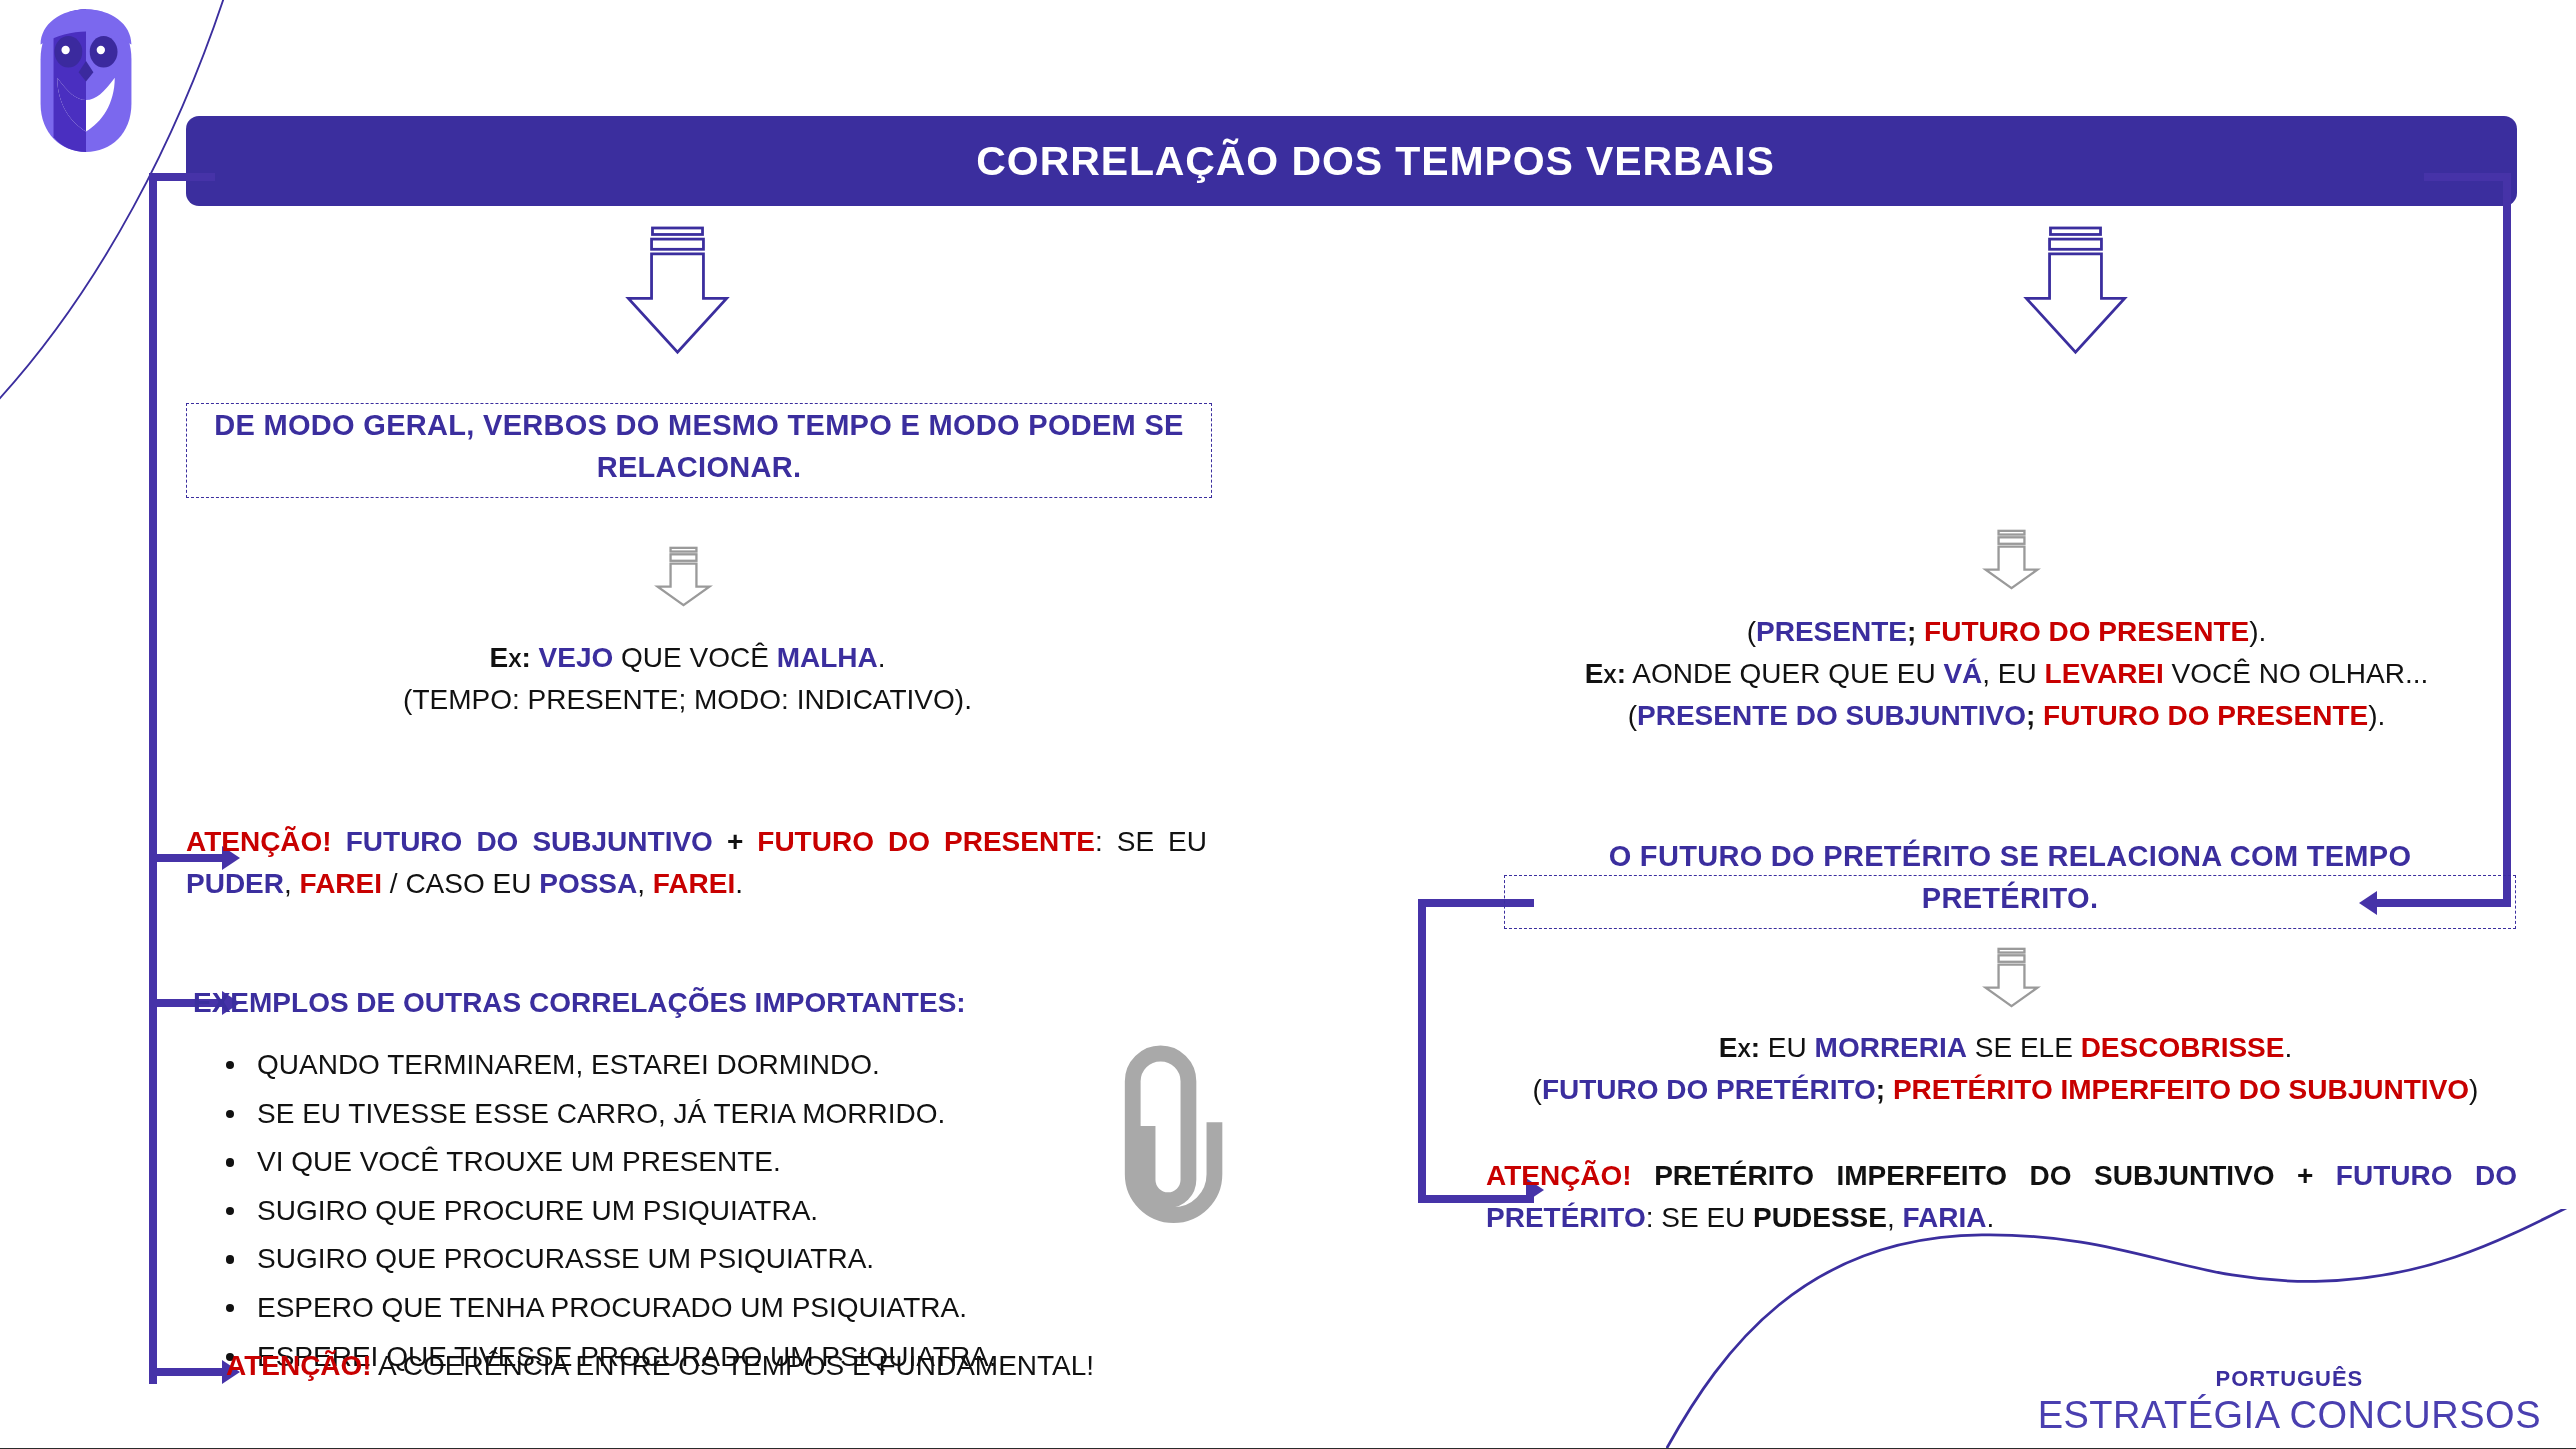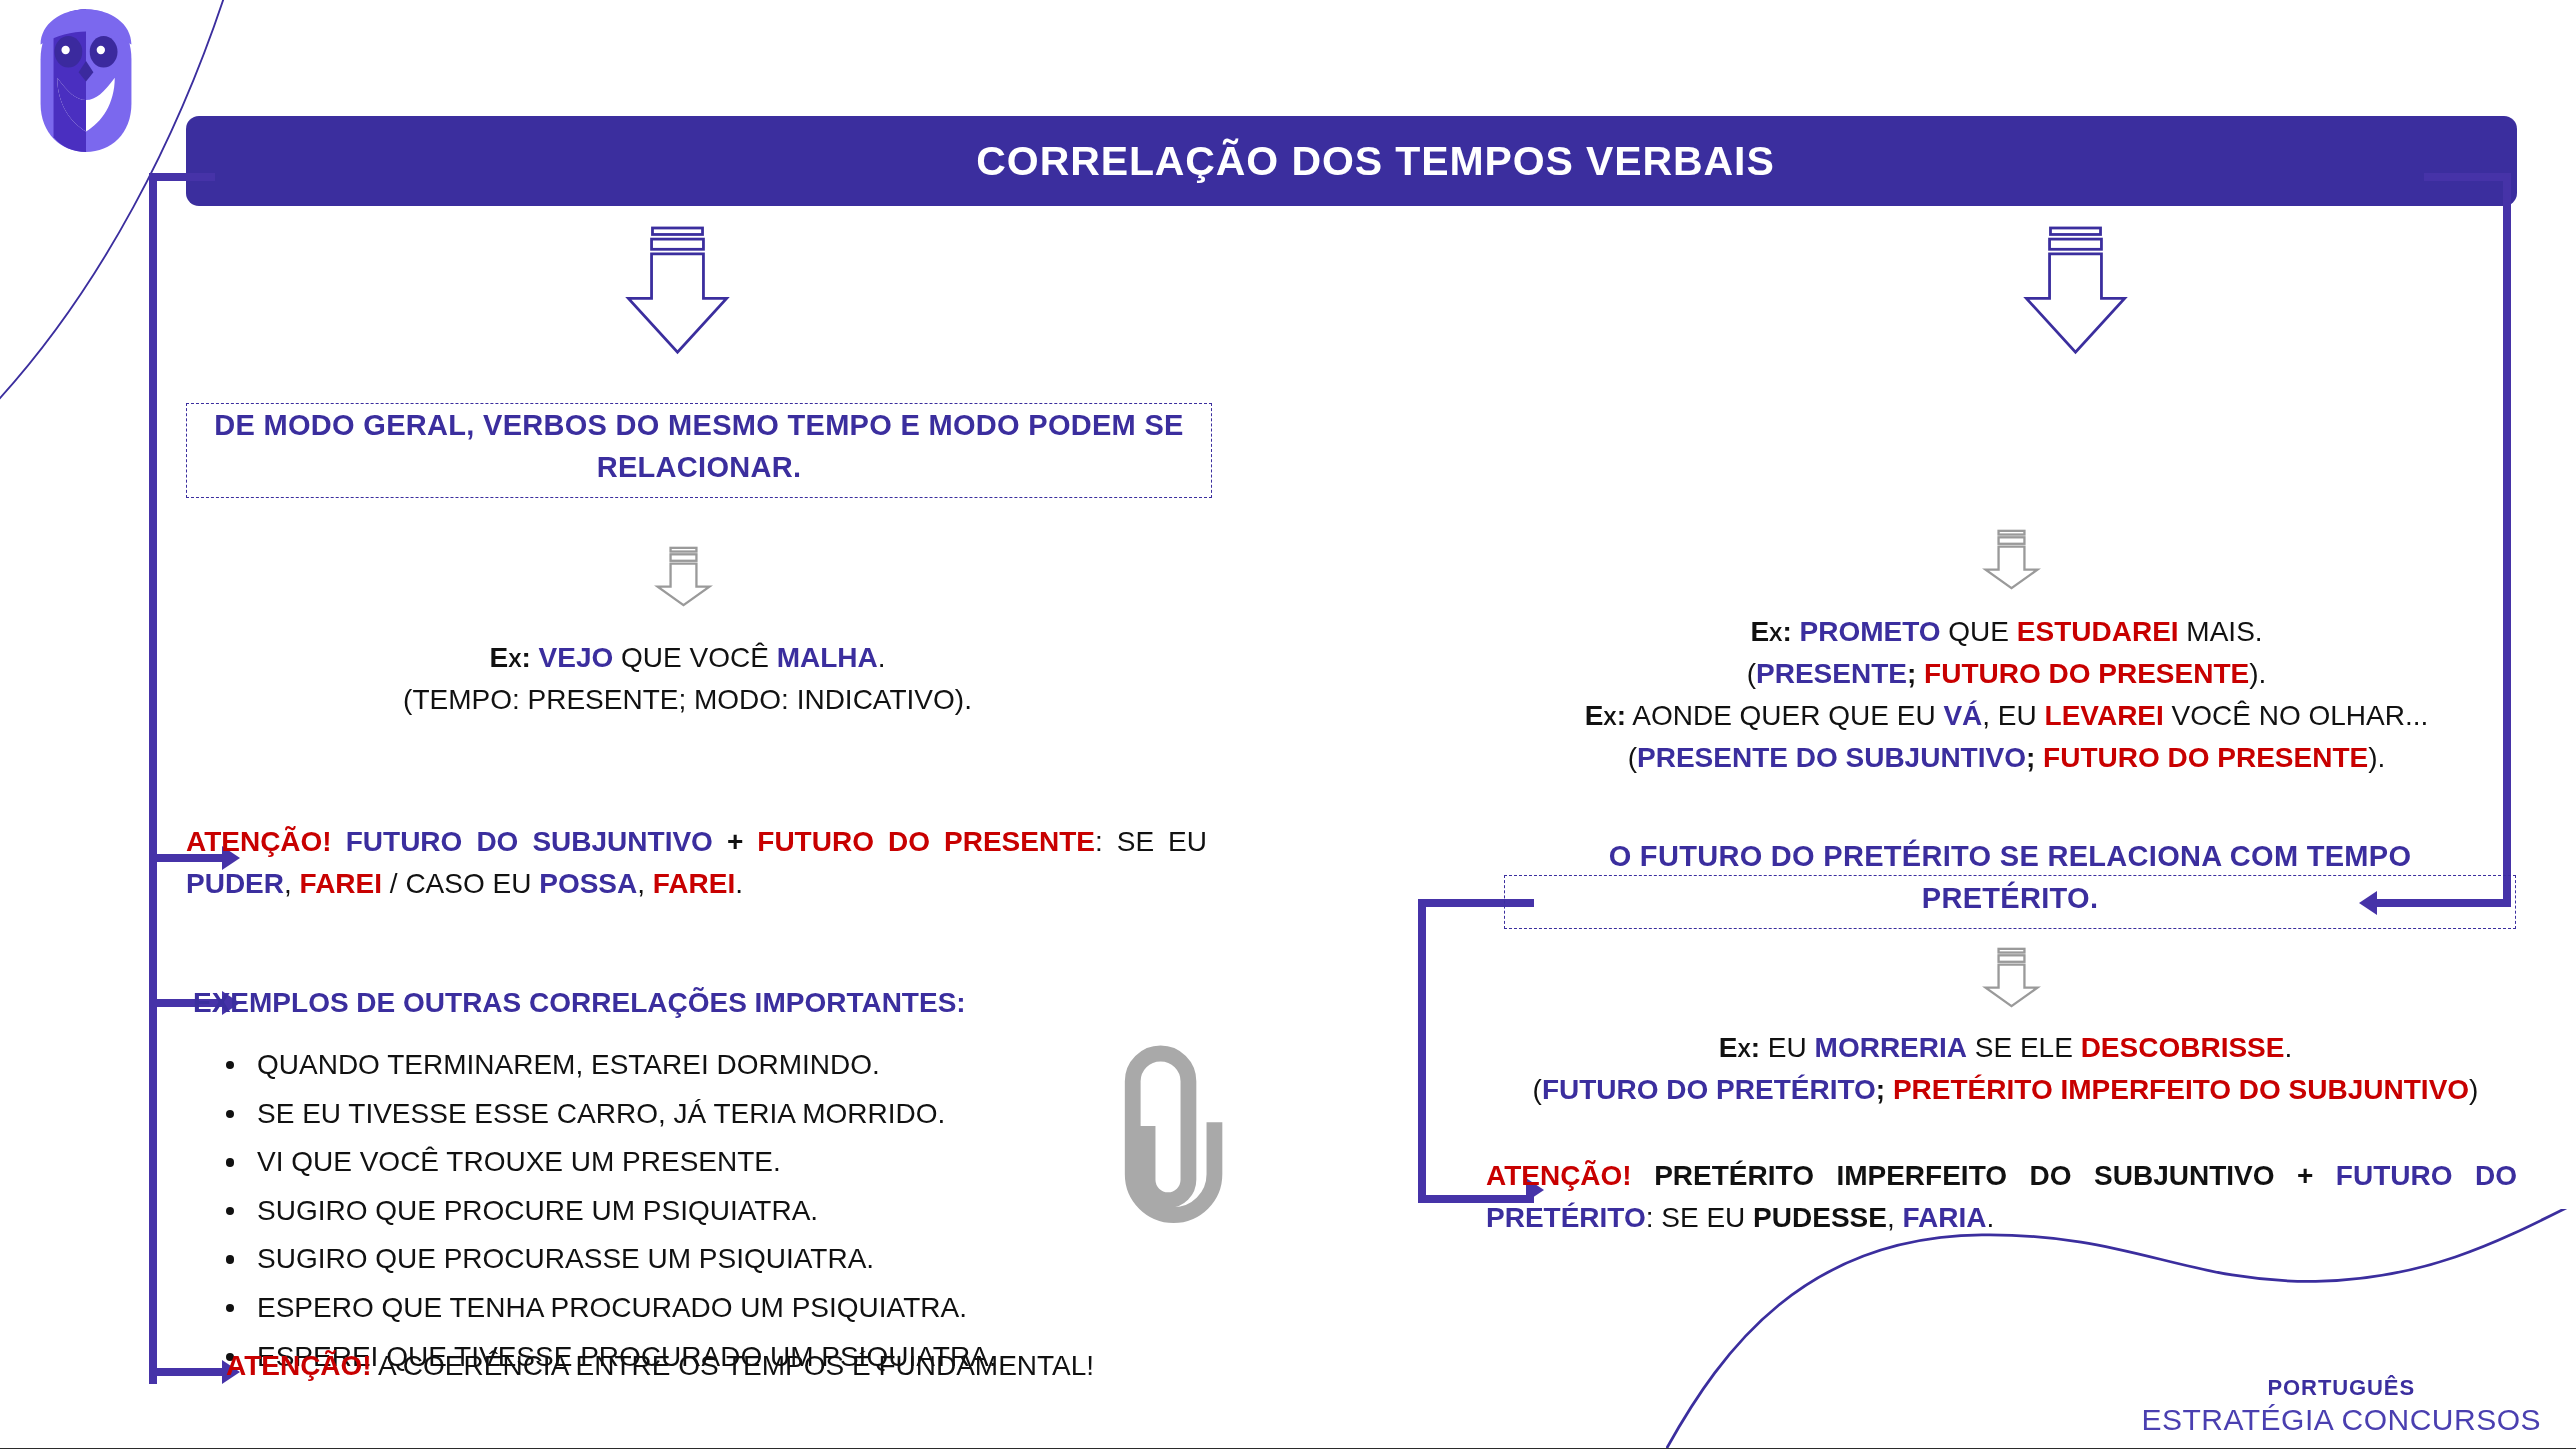--- a/index.html
+++ b/index.html
@@ -115,21 +115,21 @@
   
   .arrowbig{position:absolute;width:139px;height:130px;}
   .arrowsm{position:absolute;width:67px;height:61px;}
 
   
   .clip{position:absolute;left:1103px;top:1033px;width:130px;height:197px;}
 
   
   .brand{position:absolute;right:35px;bottom:13px;text-align:center;}
   .brand .b1{color:#3b2e9e;font-weight:bold;font-size:22px;letter-spacing:0.9px;}
-  .brand .b2{color:#4a3fb0;font-size:30px;letter-spacing:0.5px;margin-top:1.9px;}
+  .brand .b2{color:#4a3fb0;font-size:38px;letter-spacing:0.5px;margin-top:1.9px;}
   .footrule{position:absolute;left:0;bottom:0;width:2576px;height:1.9px;background:#2b2b2b;}
 </style>
 </head>
 <body>
 
 <div class="stage">
 
   <svg class="swoosh swoosh-tl" viewBox="0 0 460 560">
     <path d="M250,-20 C200,140 110,330 -30,470" fill="none" stroke="#3b2e9e" stroke-width="2"></path>
   </svg>
@@ -227,23 +227,20 @@
     <span class="rr">ATENÇÃO!</span><span> A COERÊNCIA ENTRE OS TEMPOS É FUNDAMENTAL!</span>
   </div>
 
   <svg class="clip" viewBox="0 0 140 212">
     <path d="M48,100 L48,158 A22,22 0 0 0 92,158 L92,52 A30,30 0 0 0 32,52 L32,152 A44,44 0 0 0 120,152 L120,96" fill="none" stroke="#a9a9a9" stroke-width="17" stroke-linecap="butt"></path>
   </svg>
 
 
   <div class="txt ctr" style="left:1477px;top:611px;width:1059px;">
     <div>
-      <b class="kk">Ex:</b><span> </span><span class="pp">PROMETO</span><span> QUE </span><span class="rr">ESTUDAREI</span><span> MAIS.</span>
-    </div>
-    <div>
       <span>(</span><span class="pp">PRESENTE</span><span class="kk">; </span><span class="rr">FUTURO DO PRESENTE</span><span>).</span>
     </div>
     <div>
       <b class="kk">Ex:</b><span> AONDE QUER QUE EU </span><span class="pp">VÁ</span><span>, EU </span><span class="rr">LEVAREI</span><span> VOCÊ NO OLHAR...</span>
     </div>
     <div>
       <span>(</span><span class="pp">PRESENTE DO SUBJUNTIVO</span><span class="kk">; </span><span class="rr">FUTURO DO PRESENTE</span><span>).</span>
     </div>
   </div>
 

